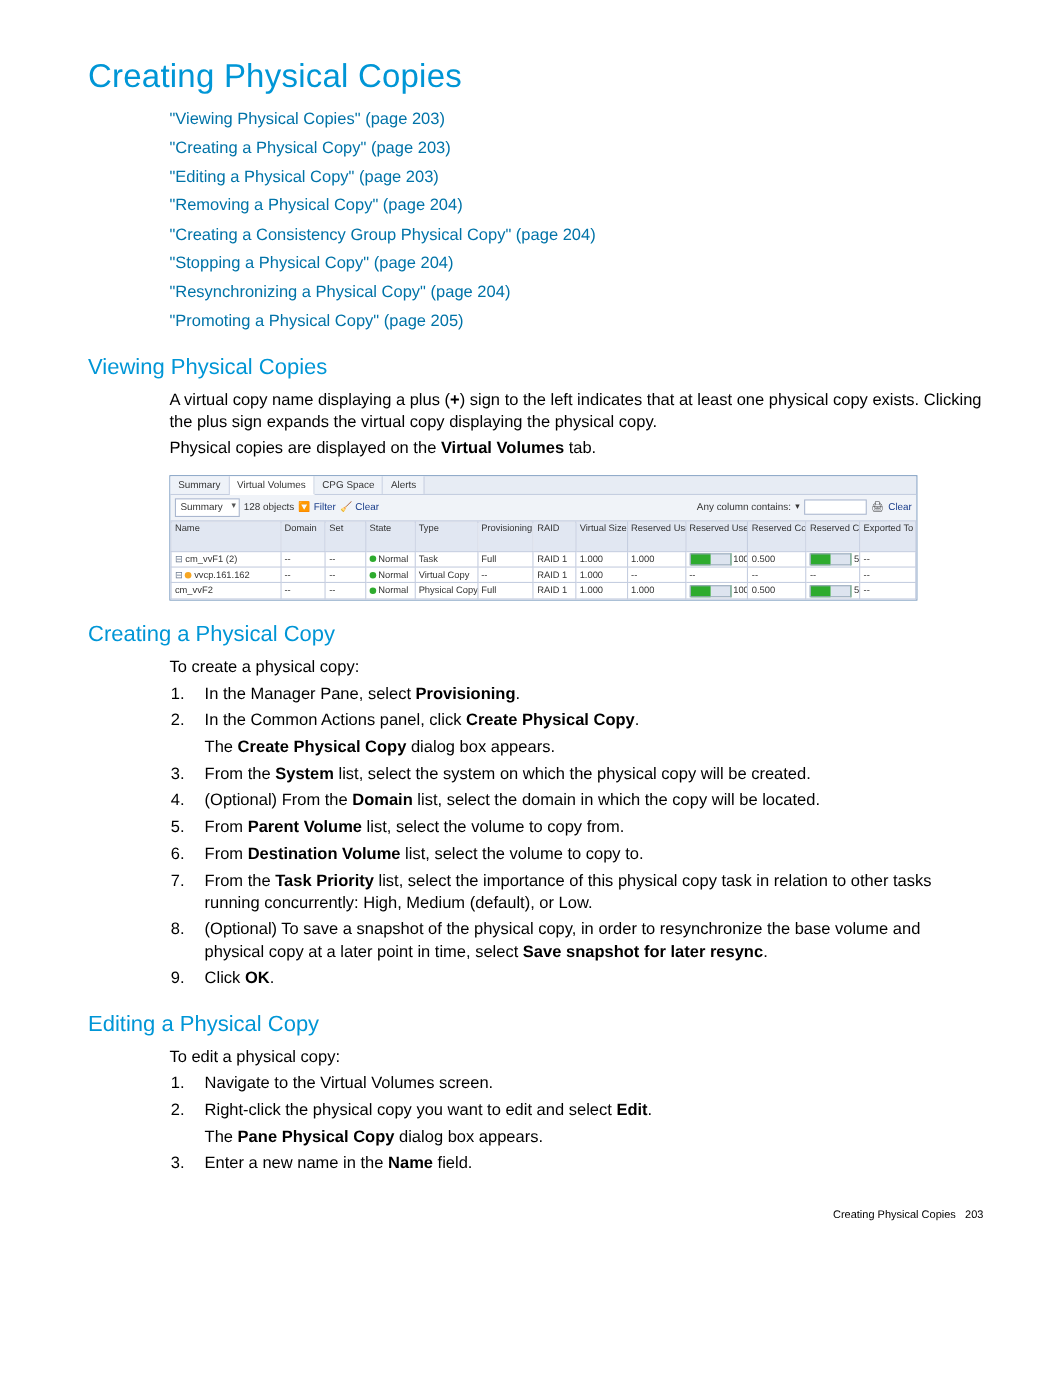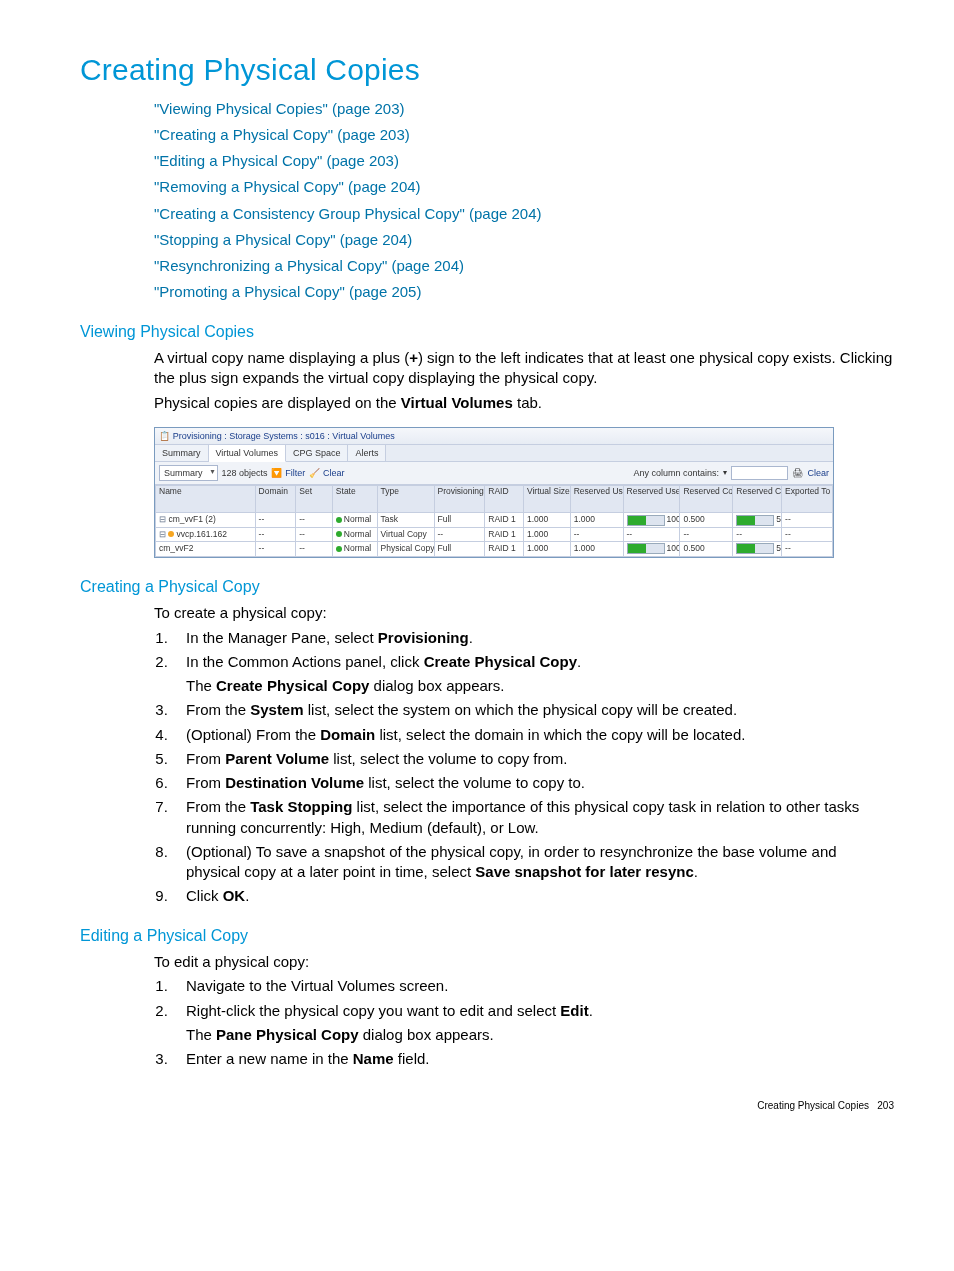--- a/index.html
+++ b/index.html
@@ -15,21 +15,21 @@
   h1 {
     color: #0096d6;
     font-weight: 300;
     font-size: 30px;
     margin: 0 0 8px 0;
     letter-spacing: 0.2px;
   }
   h2 {
     color: #0096d6;
     font-weight: 300;
-    font-size: 16px;
+    font-size: 20px;
     margin: 18px 0 6px 0;
   }
   .body-text {
     margin-left: 74px;
   }
   p {
     margin: 4px 0 4px 0;
   }
   .link {
     color: #0073a8;
@@ -145,21 +145,20 @@
     </div>
 </div>
 
 <h2>Viewing Physical Copies</h2>
 <div class="body-text">
   <p><span>A virtual copy name displaying a plus (</span><b>+</b><span>) sign to the left indicates that at least one physical copy exists. Clicking the plus sign expands the virtual copy displaying the physical copy.</span></p>
   <p><span>Physical copies are displayed on the </span><b>Virtual Volumes</b><span> tab.</span></p>
 </div>
 
 <div class="shot">
-  <div class="bc">📋 <span>Provisioning : Storage Systems : s016 : Virtual Volumes</span></div>
   <div class="tabs" id="shot-tabs">
       <span class="tab">Summary</span>
       <span class="tab active">Virtual Volumes</span>
       <span class="tab">CPG Space</span>
       <span class="tab">Alerts</span>
     </div>
   <div class="toolbar">
     <span class="dd">Summary</span>
     <span>128 objects</span>
     <a href="#">🔽 <span>Filter</span></a>
@@ -258,21 +257,21 @@
 <div class="body-text">
   <p>To create a physical copy:</p>
   <ol>
     <li><span>In the Manager Pane, select </span><b>Provisioning</b><span>.</span></li>
     <li><span>In the Common Actions panel, click </span><b>Create Physical Copy</b><span>.</span>
       <p><span>The </span><b>Create Physical Copy</b><span> dialog box appears.</span></p></li>
     <li><span>From the </span><b>System</b><span> list, select the system on which the physical copy will be created.</span></li>
     <li><span>(Optional) From the </span><b>Domain</b><span> list, select the domain in which the copy will be located.</span></li>
     <li><span>From </span><b>Parent Volume</b><span> list, select the volume to copy from.</span></li>
     <li><span>From </span><b>Destination Volume</b><span> list, select the volume to copy to.</span></li>
-    <li><span>From the </span><b>Task Stopping</b><span> list, select the importance of this physical copy task in relation to other tasks running concurrently: High, Medium (default), or Low.</span></li>
+    <li><span>From the </span><b>Task Priority</b><span> list, select the importance of this physical copy task in relation to other tasks running concurrently: High, Medium (default), or Low.</span></li>
     <li><span>(Optional) To save a snapshot of the physical copy, in order to resynchronize the base volume and physical copy at a later point in time, select </span><b>Save snapshot for later resync</b><span>.</span></li>
     <li><span>Click </span><b>OK</b><span>.</span></li>
   </ol>
 </div>
 
 <h2>Editing a Physical Copy</h2>
 <div class="body-text">
   <p>To edit a physical copy:</p>
   <ol>
     <li>Navigate to the Virtual Volumes screen.</li>

